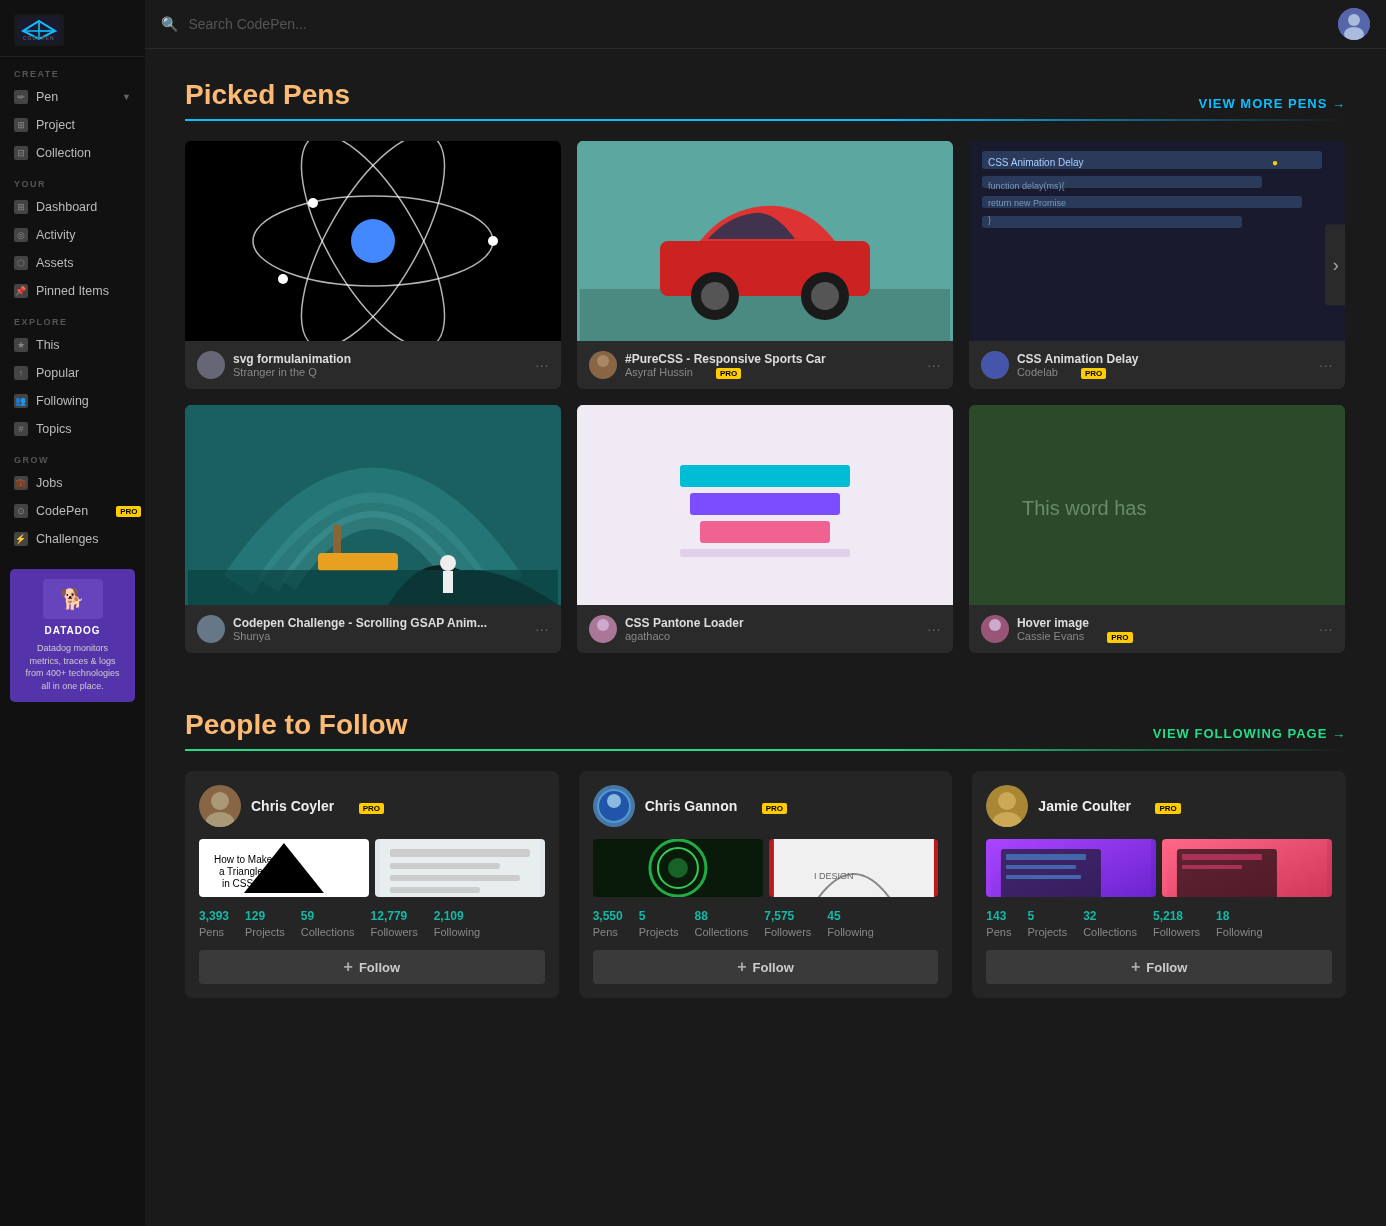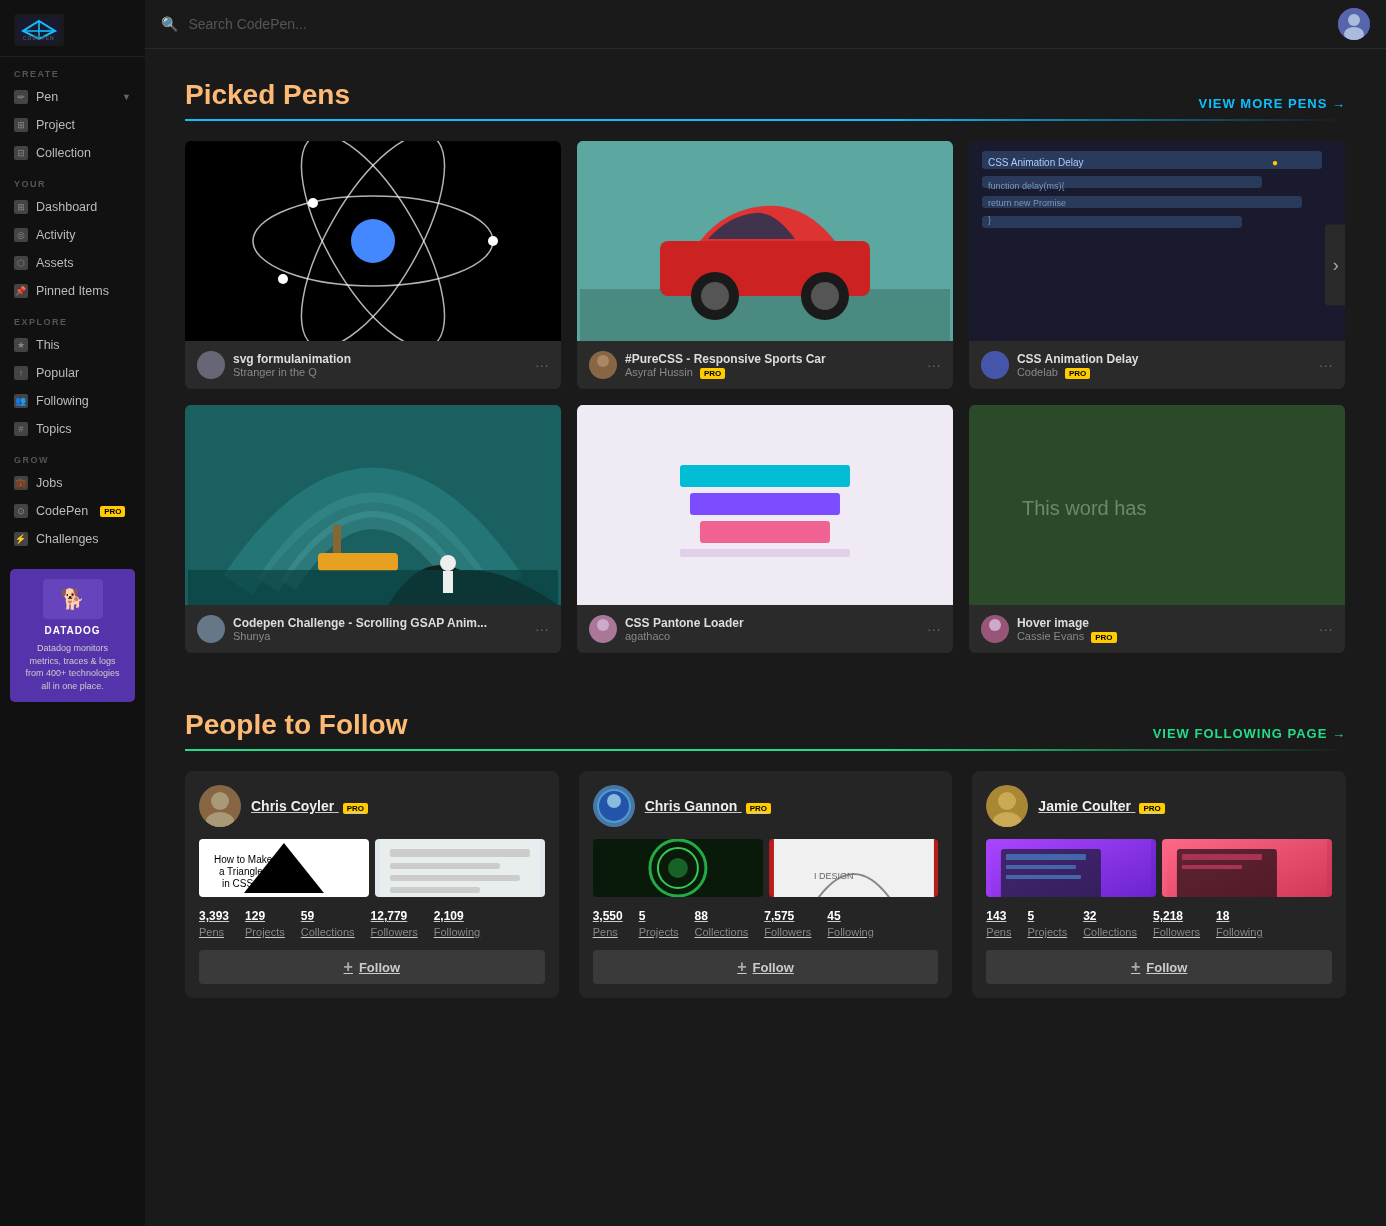--- a/index.html
+++ b/index.html
@@ -47,21 +47,21 @@
       background: #444; border-radius: 2px;
       flex-shrink: 0;
       display: flex; align-items: center; justify-content: center;
       font-size: 9px; color: #888;
     }
     .sidebar-item.has-arrow { justify-content: space-between; }
     .sidebar-item.has-arrow .left { display: flex; align-items: center; gap: 8px; }
     .sidebar-arrow { font-size: 9px; color: #666; }
     .pro-badge {
       background: #ffcc00; color: #000; font-size: 8px; font-weight: 700;
-      padding: 1px 4px; border-radius: 2px; margin-left: 4px;
+      padding: 1px 4px; border-radius: 2px; margin-left: 20px;
     }
     .ad-box {
       margin: 12px 10px;
       background: #5533aa;
       border-radius: 5px;
       padding: 10px;
       display: flex; flex-direction: column; align-items: center;
       gap: 6px;
     }
     .ad-box .ad-logo {
@@ -160,21 +160,20 @@
     .people-grid {
       display: flex;
       gap: 20px;
     }
     .person-card {
       flex: 1;
       background: #252525;
       border-radius: 8px;
       overflow: hidden;
       padding: 14px;
-      text-decoration: underline;
     }
     .person-header {
       display: flex; align-items: center; gap: 10px;
       margin-bottom: 12px;
     }
     .person-avatar {
       width: 42px; height: 42px; border-radius: 50%;
       background: #555; flex-shrink: 0;
       overflow: hidden;
     }
@@ -184,21 +183,21 @@
     }
     .person-thumb {
       flex: 1; height: 58px; border-radius: 4px;
       background: #333; overflow: hidden;
     }
     .person-stats {
       display: flex; gap: 16px; font-size: 11px; color: #888; margin-bottom: 12px;
       flex-wrap: wrap;
     }
     .stat-group { display: flex; flex-direction: column; gap: 3px; }
-    .stat-val { font-size: 12px; color: #ffffff; font-weight: 600; }
+    .stat-val { font-size: 12px; color: #14b8a6; font-weight: 600; }
     .follow-btn {
       width: 100%;
       background: #3a3a3a;
       color: #ccc;
       border: none;
       border-radius: 4px;
       padding: 8px;
       font-size: 13px; font-weight: 600;
       cursor: pointer;
       display: flex; align-items: center; justify-content: center; gap: 6px;

